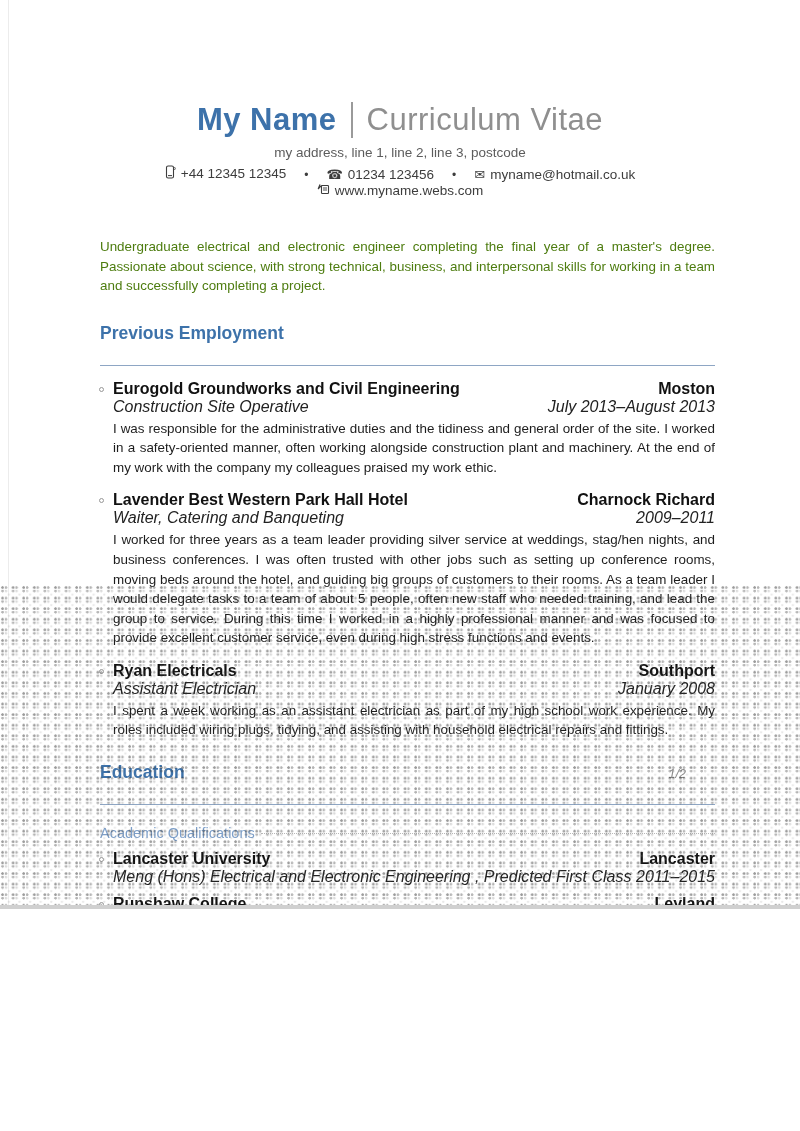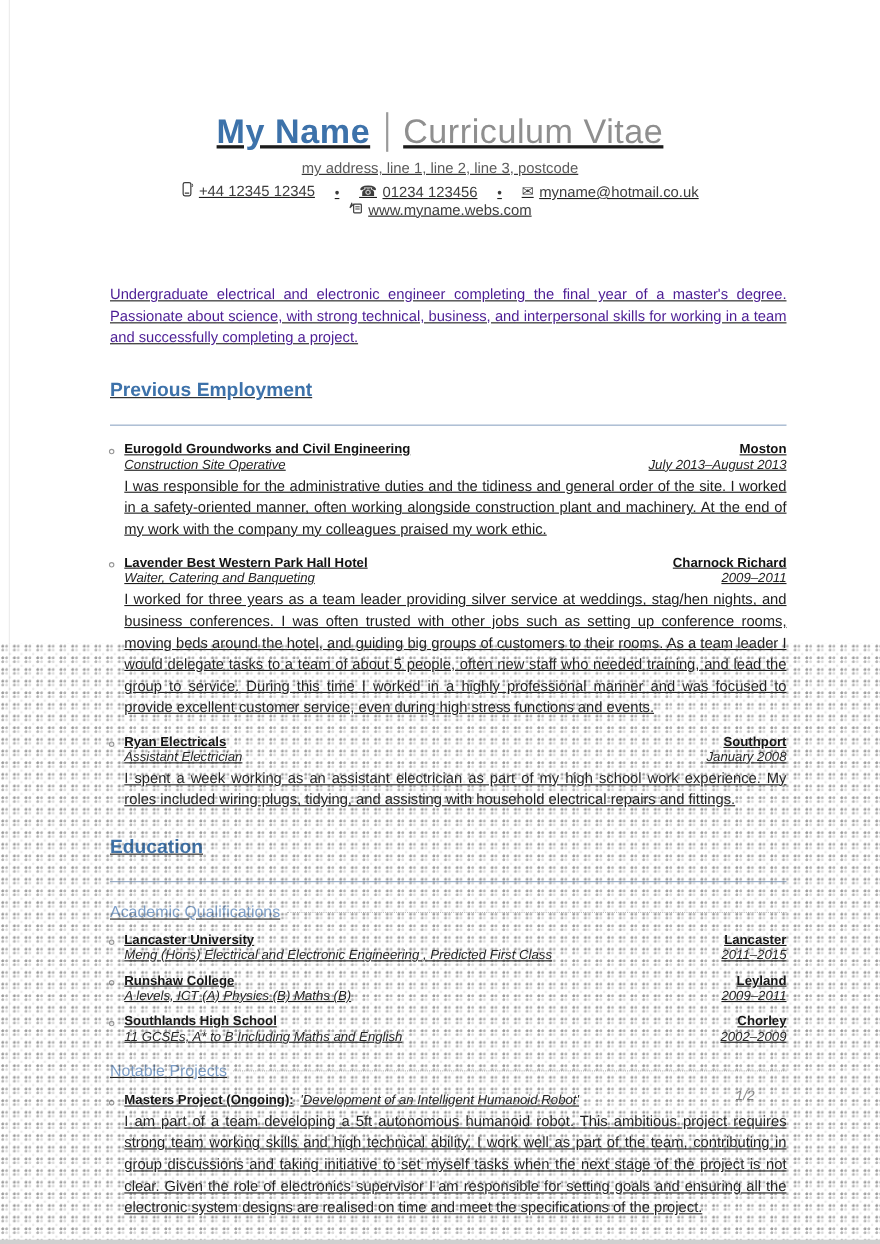--- a/index.html
+++ b/index.html
@@ -1,20 +1,20 @@
 <!DOCTYPE html>
 <html style="--accent: #3d72aa; --accent2: #7d9fc9;"><head>
 <meta charset="utf-8">
 <style>
   * { box-sizing: border-box; margin: 0; padding: 0; }
   html,body { background:#fff; }
   body { font-family:"Liberation Sans", sans-serif; }
   .page {
-    position:relative; width:800px; height:1131px; background:#ffffff;
-    overflow:hidden; color:#1c1c1c;text-decoration:underline;
+    position:relative; width:800px; height:909px; background:#ffffff;
+    overflow:hidden; color:#1c1c1c;
   }
   .left-edge { position:absolute; left:8px; top:0; bottom:0; width:1px; background:#ececec; }
   .bottom-edge { position:absolute; left:0; right:0; bottom:0; height:4px; background:#d0d0d0; }
 
   
   .header { padding-top:102px; text-align:center; }
   .title-line { display:flex; justify-content:center; align-items:center; gap:14px; }
   .cv-name { font-size:31px; font-weight:bold; color:var(--accent,#3d72aa); letter-spacing:.5px; }
   .title-divider { width:2px; height:36px; background:#9a9a9a; }
   .cv-doctitle { font-size:31px; font-weight:400; color:#8f8f8f; letter-spacing:.5px; }
@@ -22,34 +22,34 @@
   .contact-row { margin-top:5px; font-size:13.5px; color:#3d3d3d;
     display:flex; justify-content:center; align-items:flex-end; gap:10px; }
   .contact-item { display:inline-flex; align-items:center; gap:5px; }
   .sep-dot { color:#3d3d3d; font-size:12px; padding:0 8px; }
   .uni-icon { font-family:"DejaVu Sans", sans-serif; font-size:13px; color:#3d3d3d; }
   .svg-icon { display:inline-block; vertical-align:-2px; }
   .web-row { margin-top:0; }
 
   
   .content { padding:0 85px 0 100px; }
-  .summary { margin-top:60px; font-size:13.4px; line-height:1.46; text-align:justify; color:#4c1d95; }
+  .summary { margin-top:39px; font-size:13.4px; line-height:1.46; text-align:justify; color:#4d7c0f; }
 
   .section-title {
     margin-top:27px; font-size:17.5px; font-weight:bold; color:var(--accent,#3d72aa);
     border-bottom:1.5px solid #8ea6c4; padding-bottom:21px;
   }
   .subsection { display:flex; align-items:baseline; margin-top:20px; }
   .subsection-label { font-size:14.5px; color:var(--accent2,#7d9fc9); white-space:nowrap; }
   .subsection-fill { flex:1; border-bottom:1.5px dotted #b8b8b8; transform:translateY(-4px); margin-left:6px; }
 
   .entry { position:relative; margin-left:13px; margin-top:14px; }
   .entry-bullet { position:absolute; left:-14px; top:7px; width:5px; height:5px;
     border:1.2px solid #979797; border-radius:50%; background:transparent; }
-  .erow { display:flex; justify-content:space-between; align-items:baseline; font-size:12px; }
+  .erow { display:flex; justify-content:space-between; align-items:baseline; font-size:16px; }
   .e-company { font-weight:bold; color:#111; }
   .e-loc { font-weight:bold; color:#111; text-align:right;padding-left:40px; }
   .e-role { font-style:italic; color:#222; }
   .e-dates { font-style:italic; color:#222; text-align:right; }
   .e-body { margin-top:3px; font-size:13.4px; line-height:1.46; text-align:justify; color:#1d1d1d; }
 
   .edu-entry { margin-top:9px; }
   .proj-label { font-weight:bold; color:#111; }
   .proj-name { font-style:italic; font-weight:normal; color:#222; margin-left:6px; }
 

